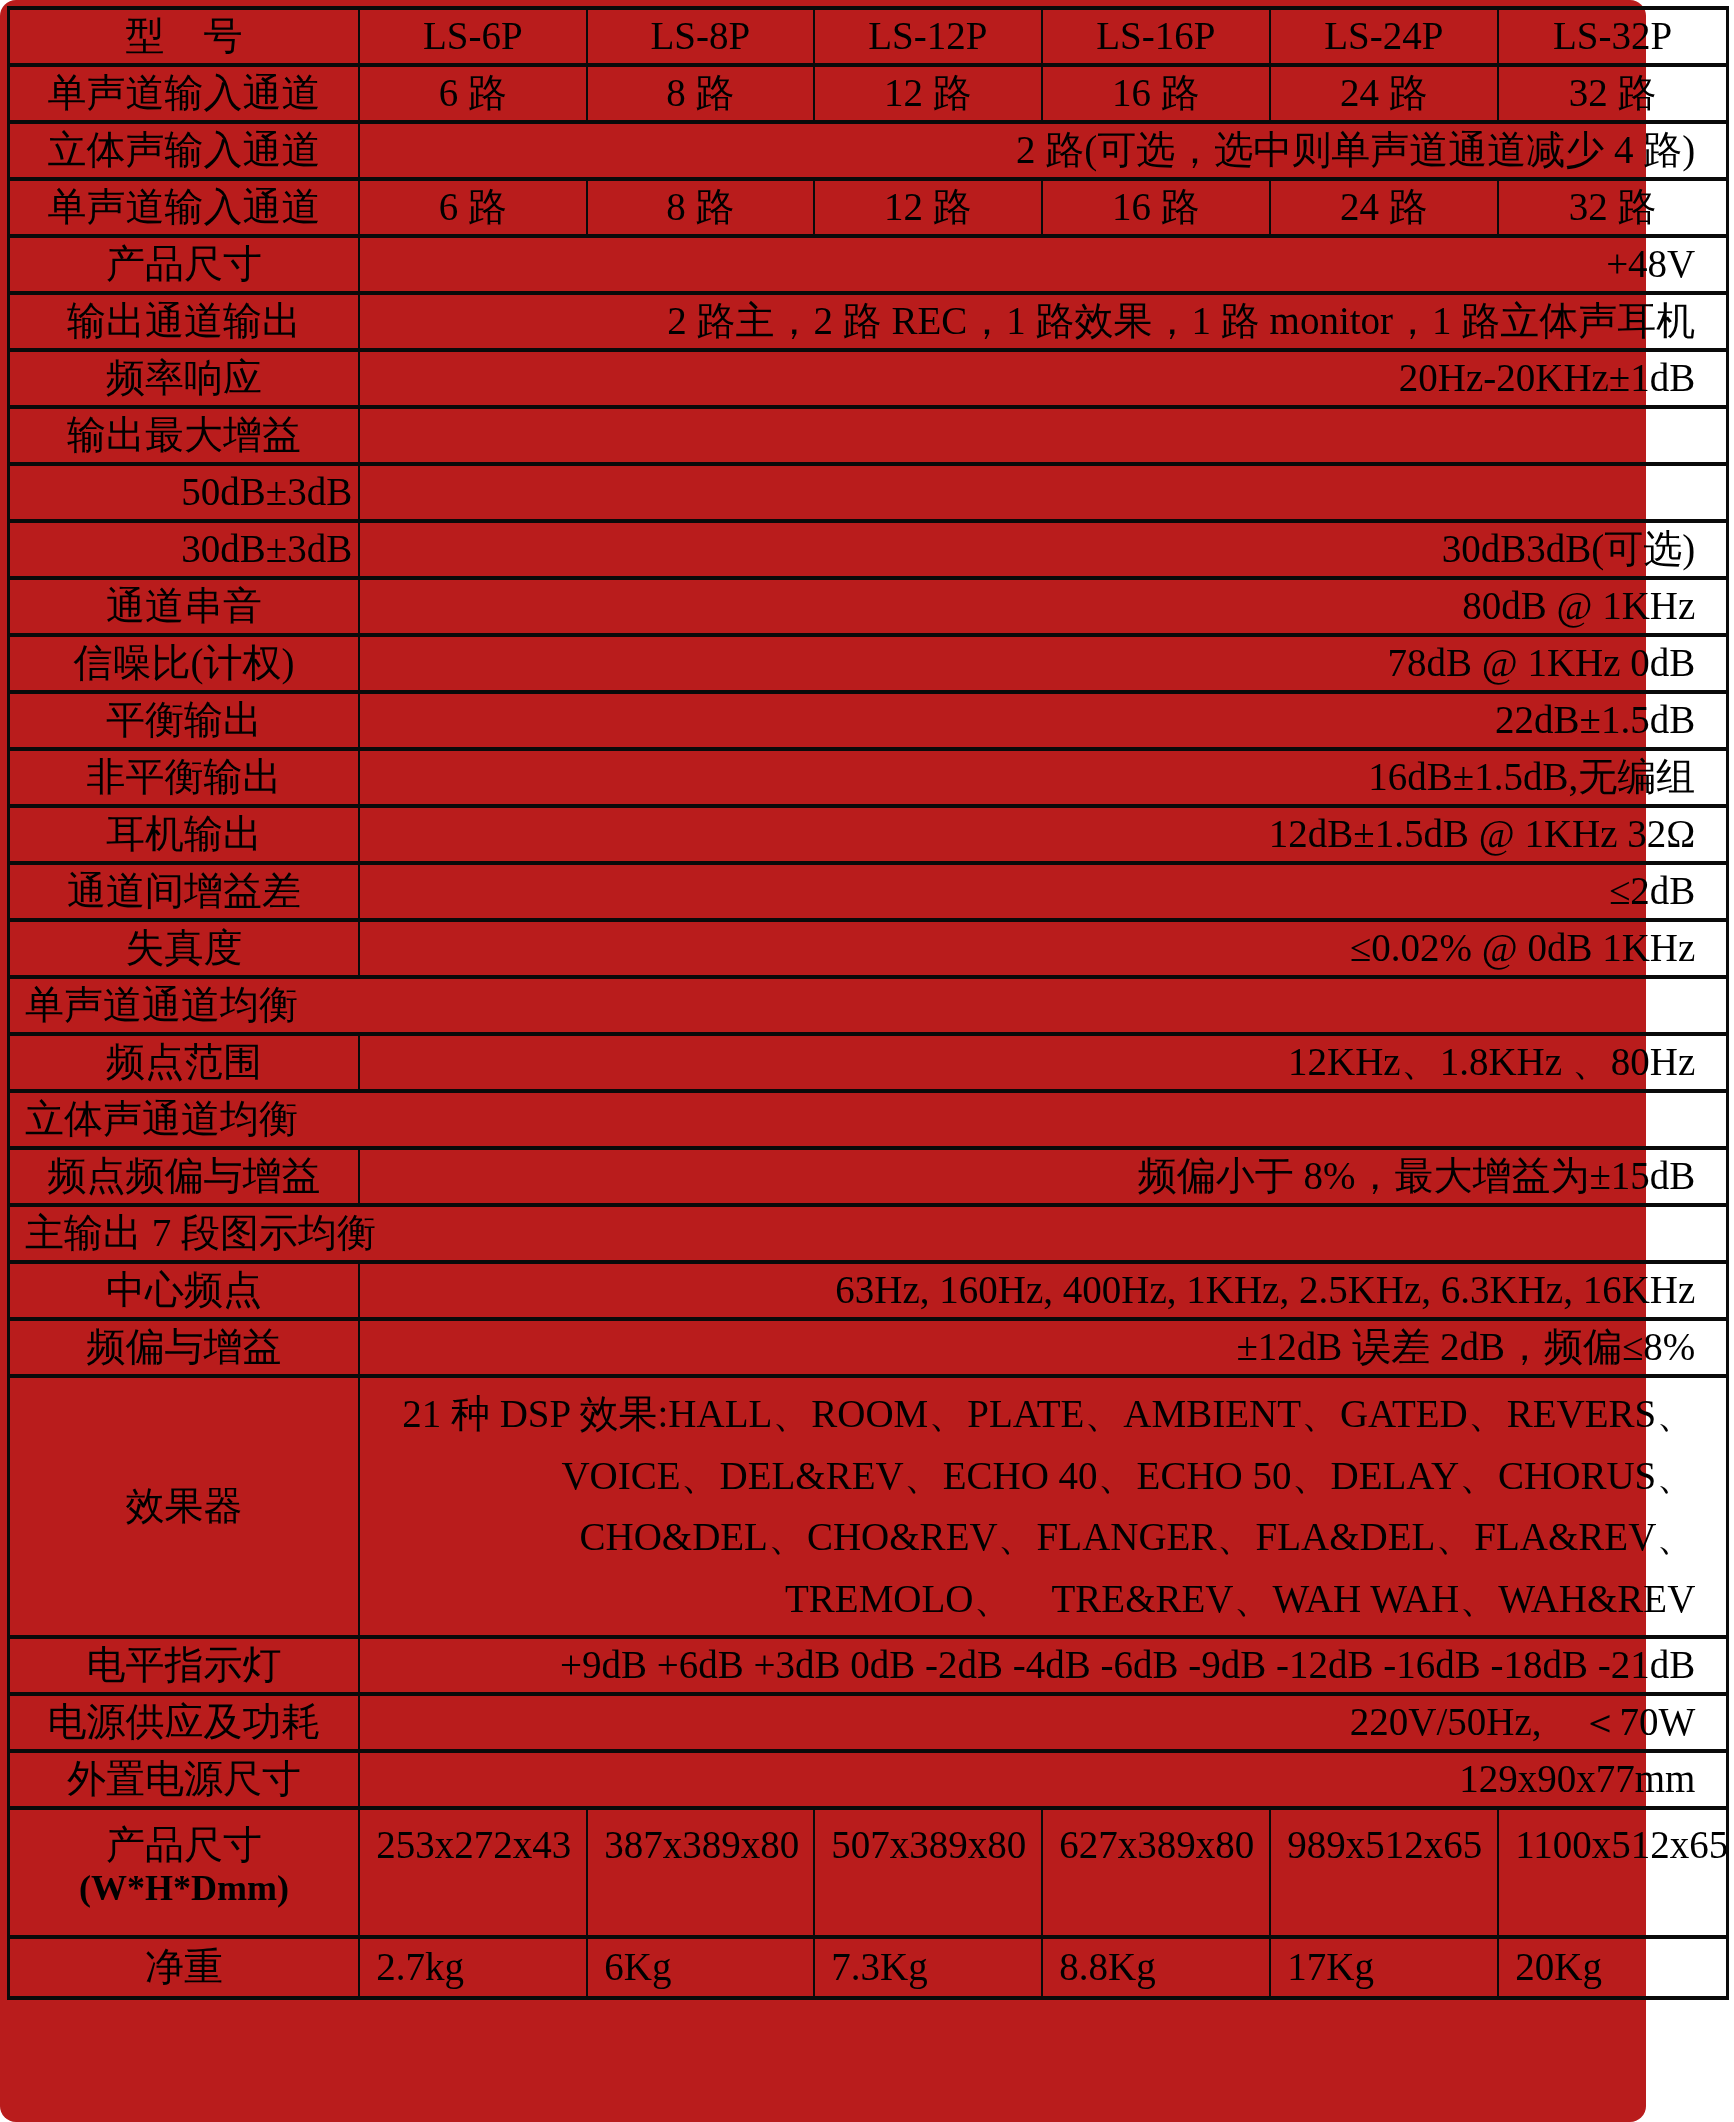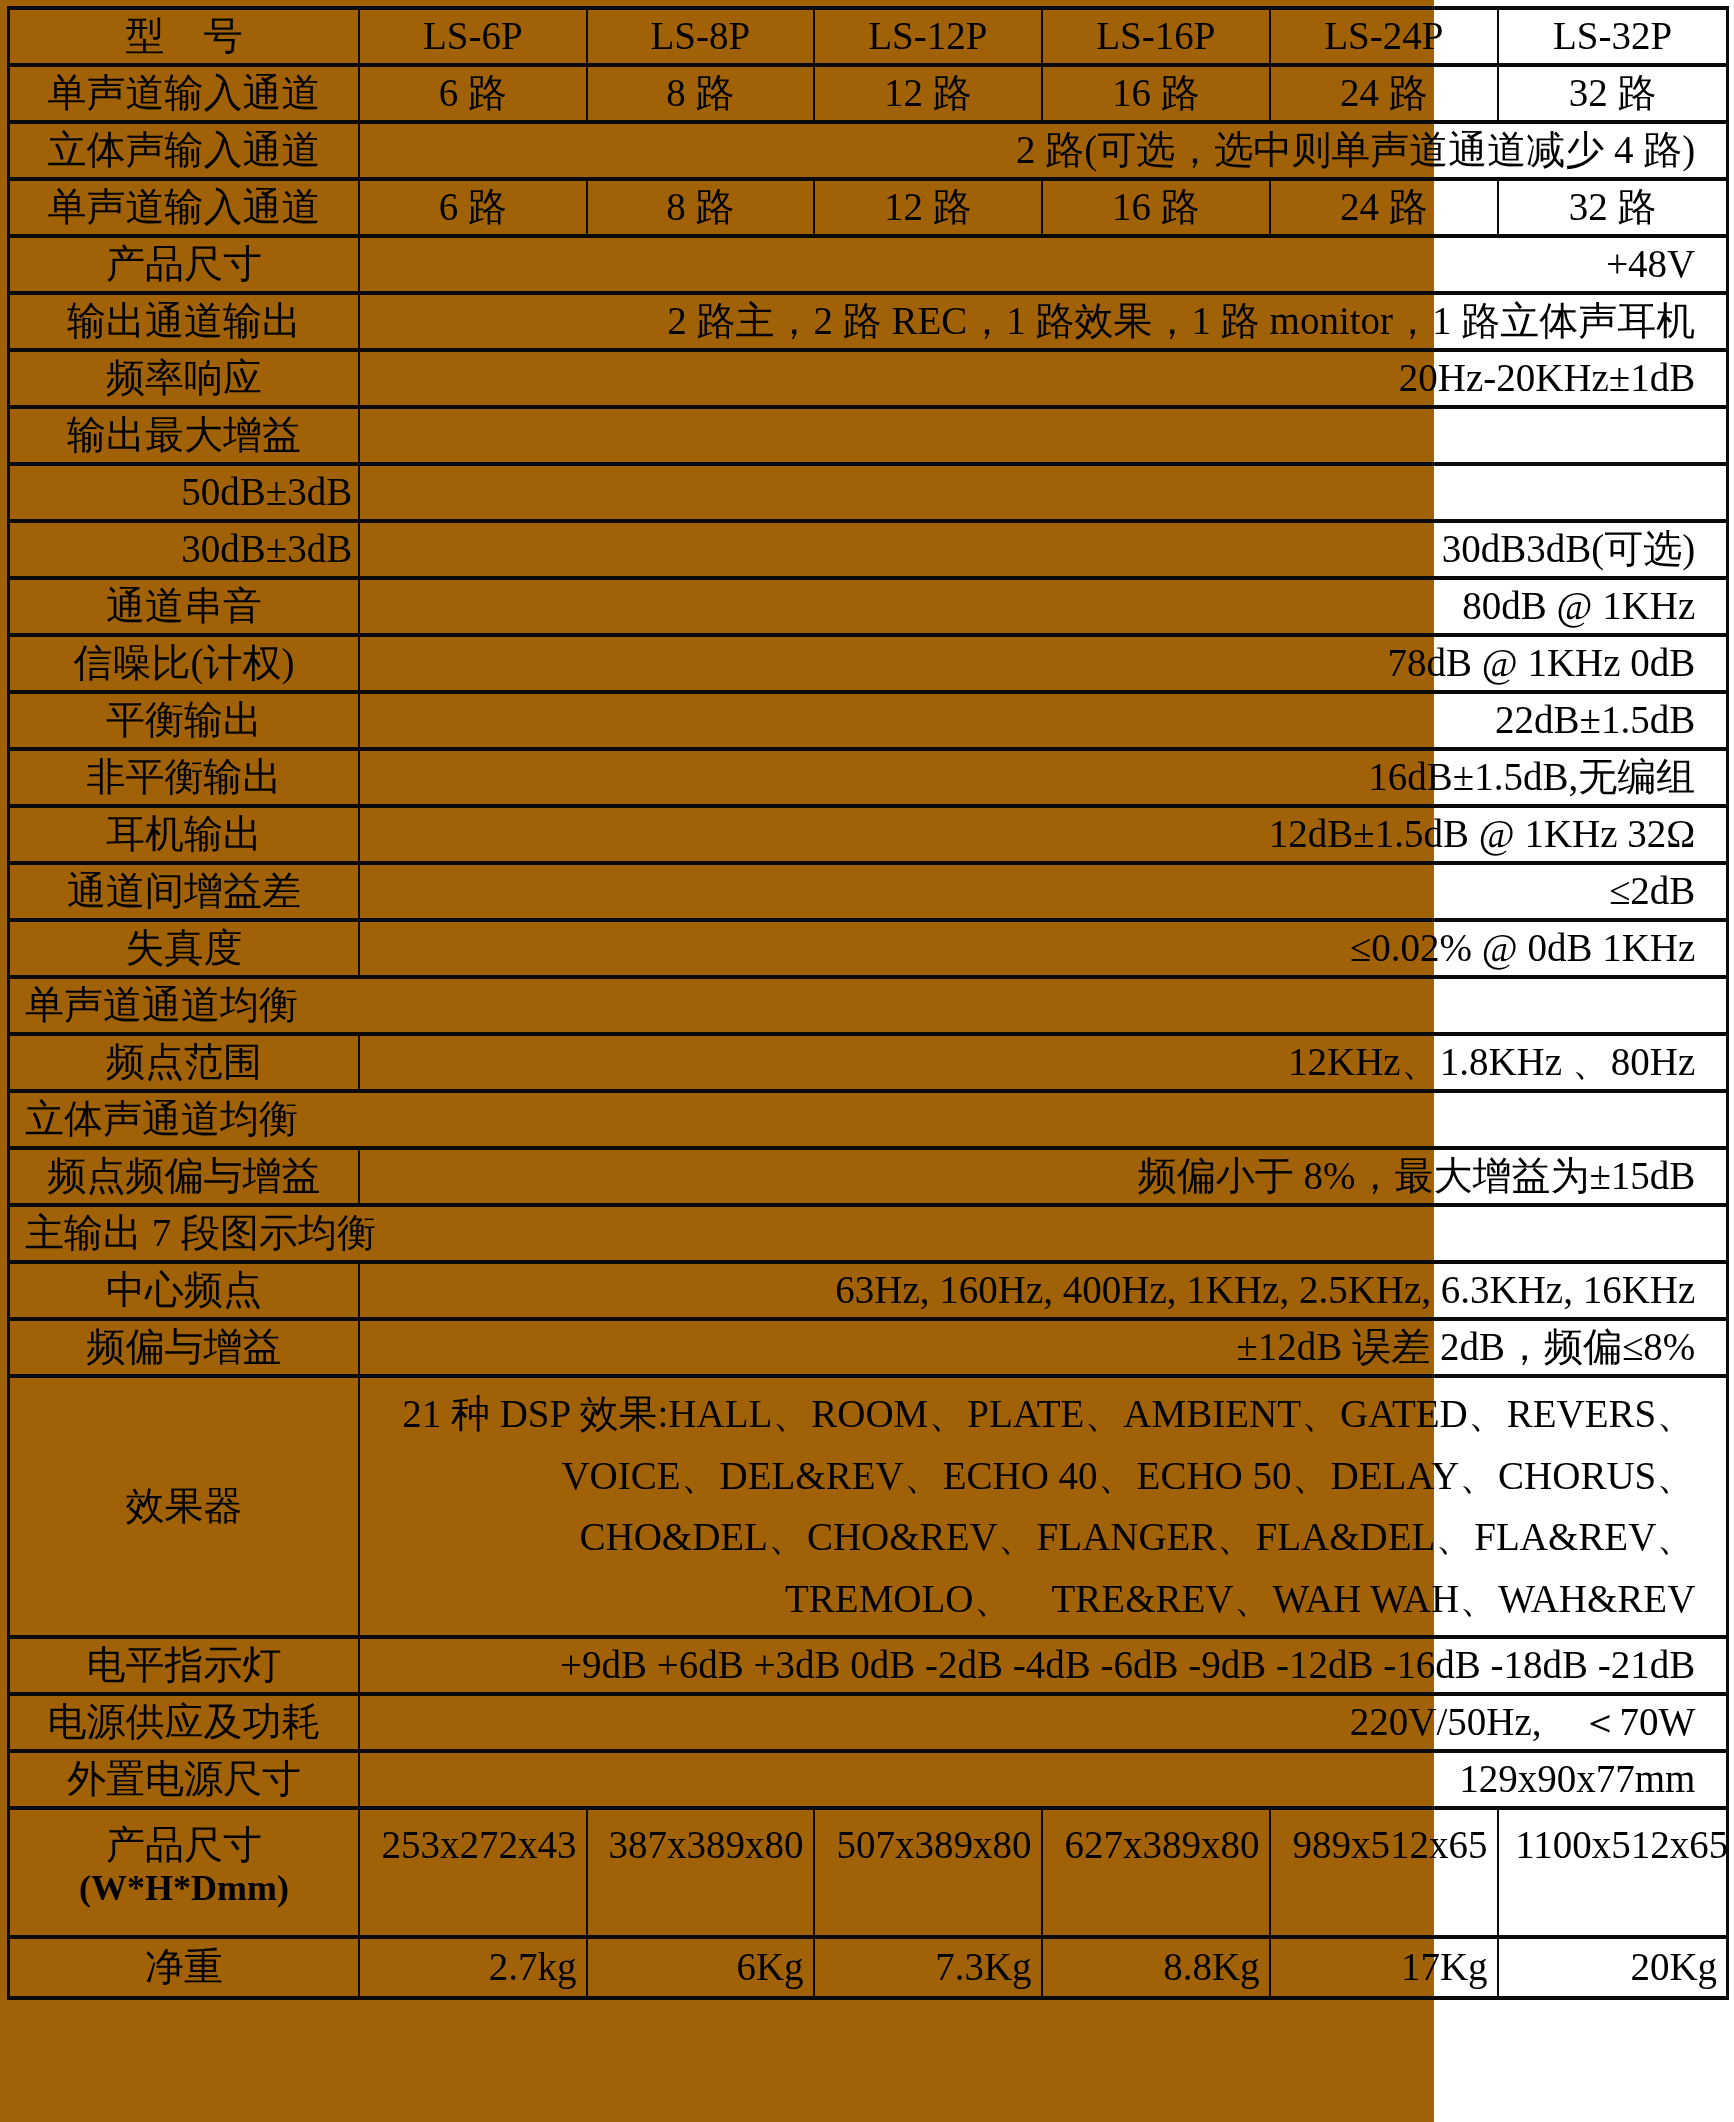--- a/index.html
+++ b/index.html
@@ -2,25 +2,26 @@
 <html style="font-size:14.7px"><head>
 <meta charset="utf-8">
 <style>
   html, body {
     margin: 0;
     background: #ffffff;
     color: #000000;
     font-family: "Liberation Serif", "DejaVu Serif", serif;
   }
   .sheet {
-    width: 1434px;
+    width: 1646px;
     height: 2122px;
     box-sizing: border-box;
     padding: 5.5px 7.3px 0 7.3px;
-    background: #a16207;
+    background: #b91c1c;
+    border-radius: 16px;
   }
   table.spec {
     width: 1718px;
     border-collapse: collapse;
     table-layout: fixed;
     border: 3.7px solid #0a0a0a;
   }
   td {
     border-left: 2.8px solid #0a0a0a;
     border-right: 2.8px solid #0a0a0a;
@@ -38,21 +39,21 @@
   tr.r-dims { height: 129px; }
   tr.r-weight { height: 61px; }
 
   td.label-cell { text-align: center; padding: 0 5.5px; }
   td.label-cell.align-left { text-align: right; padding-left: 14.7px; }
 
   td.value-span { text-align: right; padding-left: 14.7px; padding-right: 31px; }
   td.section-cell { text-align: left; padding-left: 14.7px; }
 
   td.value-col { text-align: center; }
-  td.value-col.align-left { text-align: right; padding-left: 16.5px; }
+  td.value-col.align-left { text-align: left; padding-left: 16.5px; }
 
   tr.r-effects td.value-span { line-height: 1.58; padding-top: 5.5px; padding-bottom: 5.5px; }
 
   tr.r-dims td { vertical-align: top; padding-top: 13px; }
   tr.r-dims td.label-cell .label-line2 { font-size: 36px; font-weight: bold; }
 </style>
 </head>
 <body>
 
 <div class="sheet">

